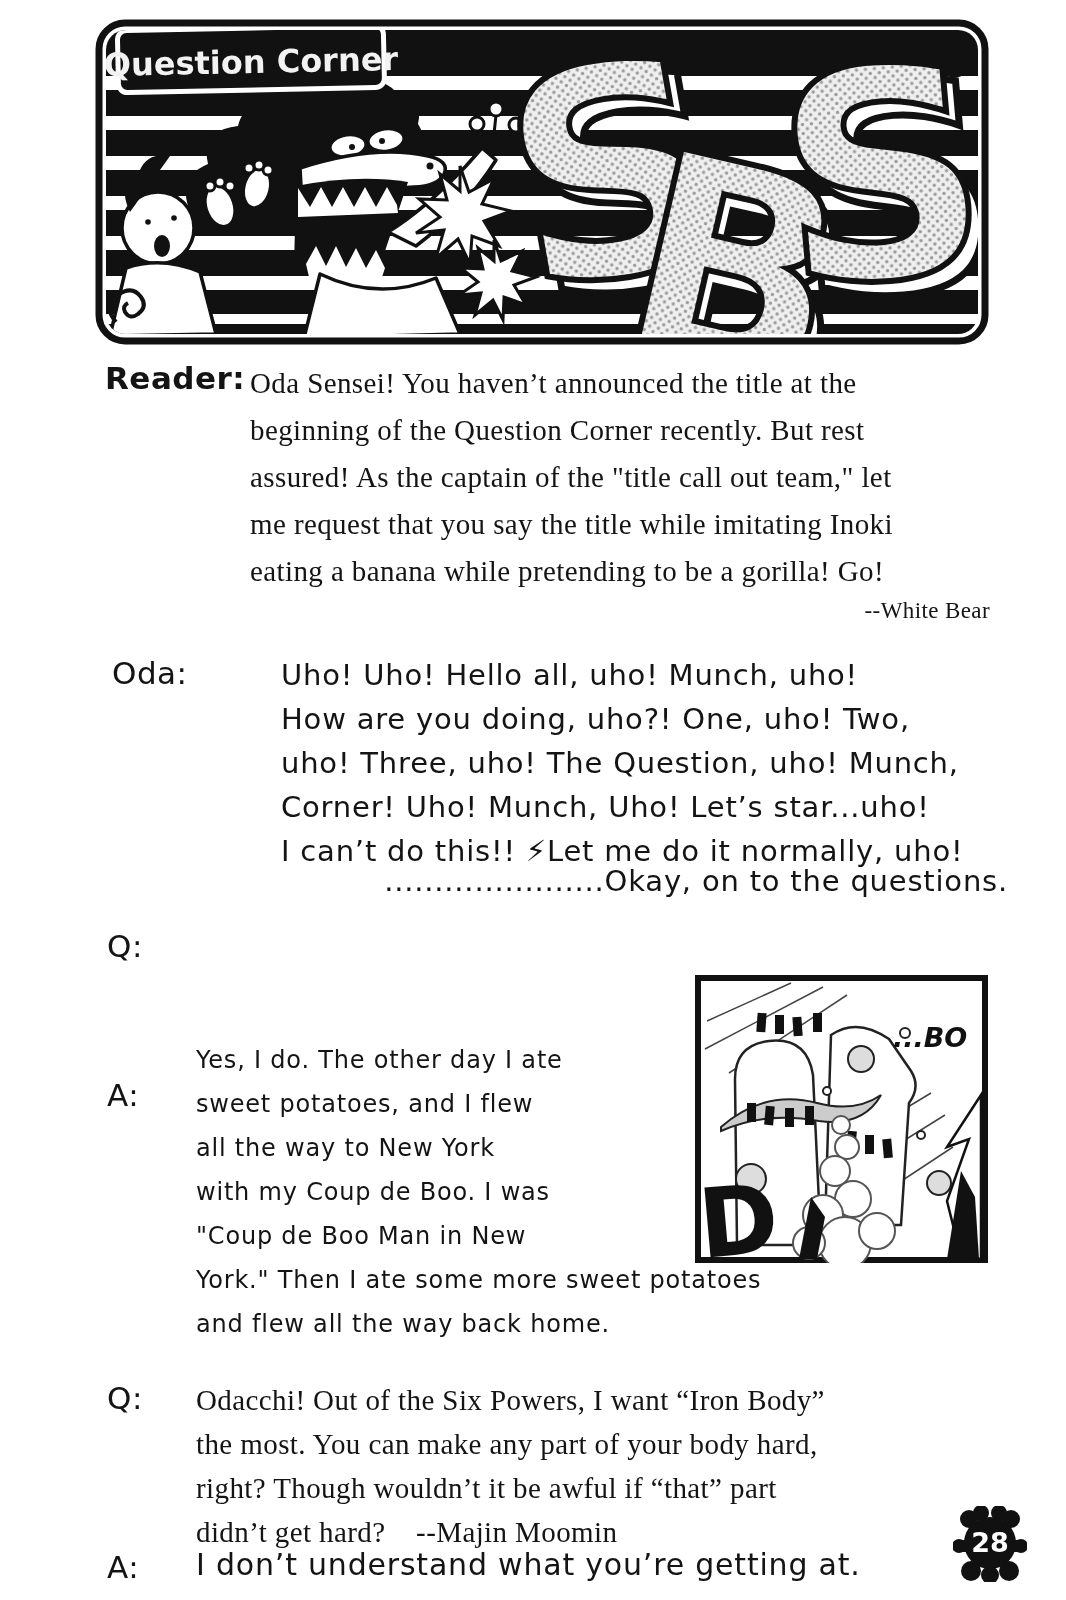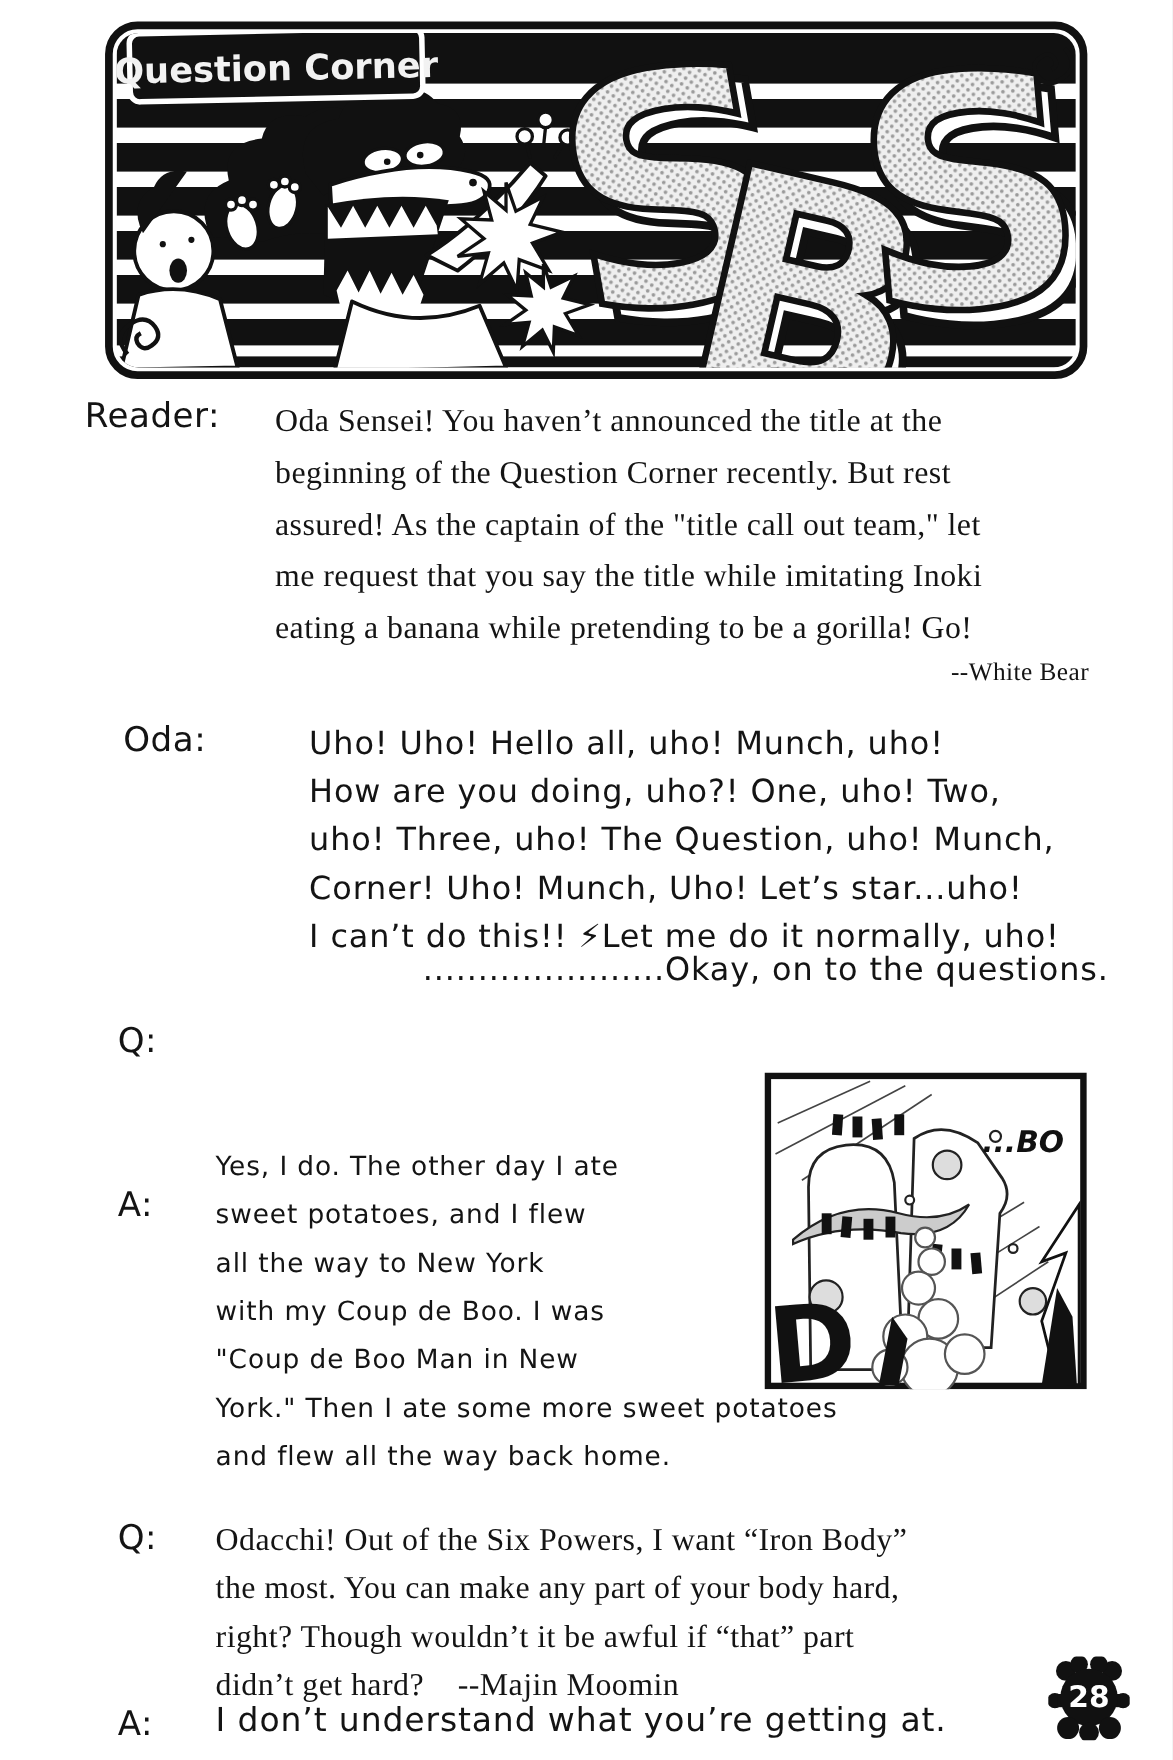--- a/index.html
+++ b/index.html
@@ -6,21 +6,21 @@
   .page{
     position:relative;width:1066px;height:1600px;margin:0 auto;
     background:#ffffff;color:#141414;overflow:hidden;
   }
   .abs{position:absolute;}
   .hand{font-family:"DejaVu Sans",sans-serif;}
   .serif{font-family:"Liberation Serif",serif;}
   .txt{white-space:pre-wrap;}
   .lbl{font-size:31px;letter-spacing:.5px;}
   #banner{left:92px;top:16px;width:900px;height:332px;}
-  #reader-label{left:77px;top:360px;}
+  #reader-label{left:105px;top:360px;font-weight:bold;}
   #reader-text{left:250px;top:360px;width:820px;font-size:29px;line-height:47px;letter-spacing:.4px;}
   #reader-attr{left:250px;top:598px;width:740px;text-align:right;padding-right:26px;font-size:23px;letter-spacing:.4px;}
   #oda-label{left:112px;top:655px;text-align:right;}
   #oda-text{left:261px;top:653px;width:820px;font-size:29px;line-height:44px;letter-spacing:.8px;margin-left:20px;}
   #oda-closing{left:300px;top:864px;width:708px;text-align:right;font-size:29px;letter-spacing:.8px;}
   #q1-label{left:107px;top:928px;}
   #q1-text{left:196px;top:926px;width:600px;font-size:29px;line-height:46px;letter-spacing:.4px;}
   #a1-label{left:107px;top:1077px;}
   #a1-text{left:196px;top:1038px;width:845px;font-size:24px;line-height:44px;letter-spacing:.8px;}
   #panel{left:695px;top:975px;width:293px;height:288px;}

